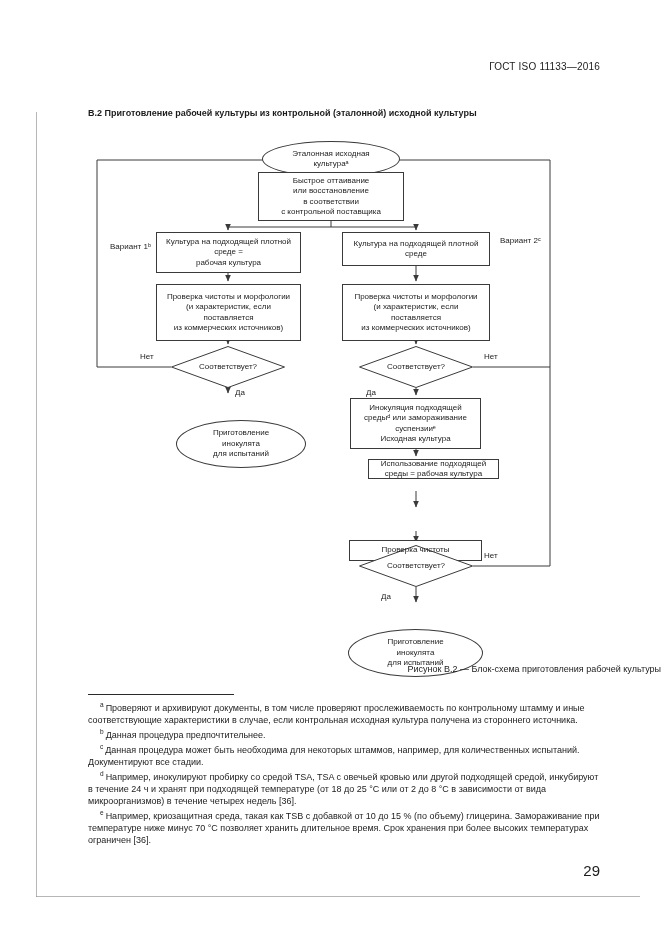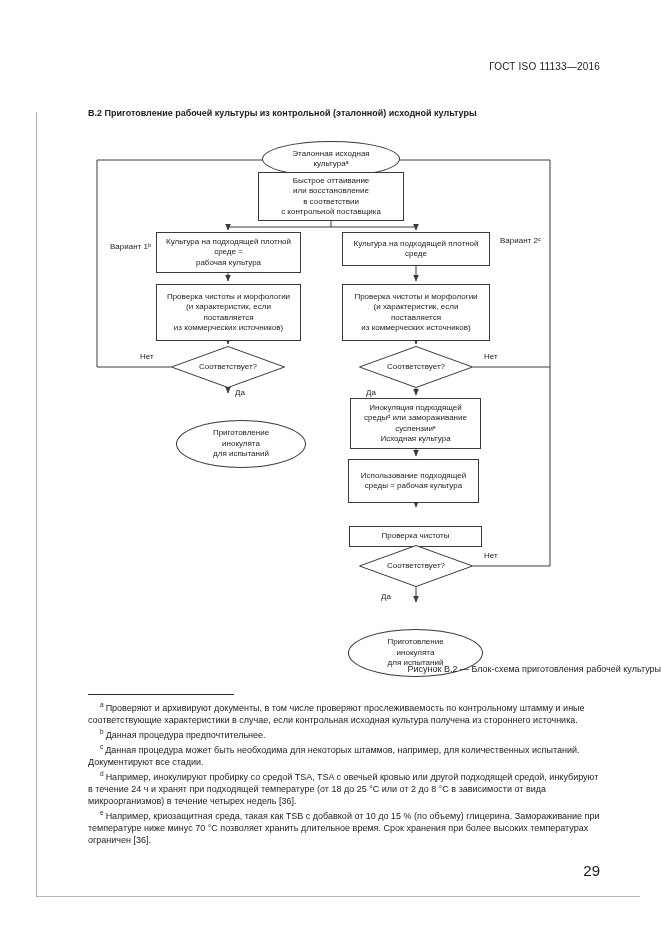--- a/index.html
+++ b/index.html
@@ -144,26 +144,26 @@
 для испытаний</span>
     </div>
 
     <div class="node box" style="left:350px;top:398px;width:131px;height:51px">
       <span class="node-text">Инокуляция подходящей
 средыᵈ или замораживание
 суспензииᵉ
 Исходная культура</span>
     </div>
 
-    <div class="node box" style="left:348px;top:459px;width:131px;height:44px">
+    <div class="node box" style="left:368px;top:459px;width:131px;height:20px">
       <span class="node-text">Использование подходящей
 среды = рабочая культура</span>
     </div>
 
-    <div class="node box" style="left:349px;top:526px;width:133px;height:21px">
+    <div class="node box" style="left:349px;top:540px;width:133px;height:21px">
       <span class="node-text">Проверка чистоты</span>
     </div>
 
     <div class="node diamond" style="left:359px;top:545px;width:114px;height:42px">
       <svg class="diamond-shape" viewBox="0 0 114 42" preserveAspectRatio="none">
         <polygon points="57,0.5 113.5,21 57,41.5 0.5,21"></polygon>
       </svg>
       <span class="node-text">Соответствует?</span>
     </div>
 

